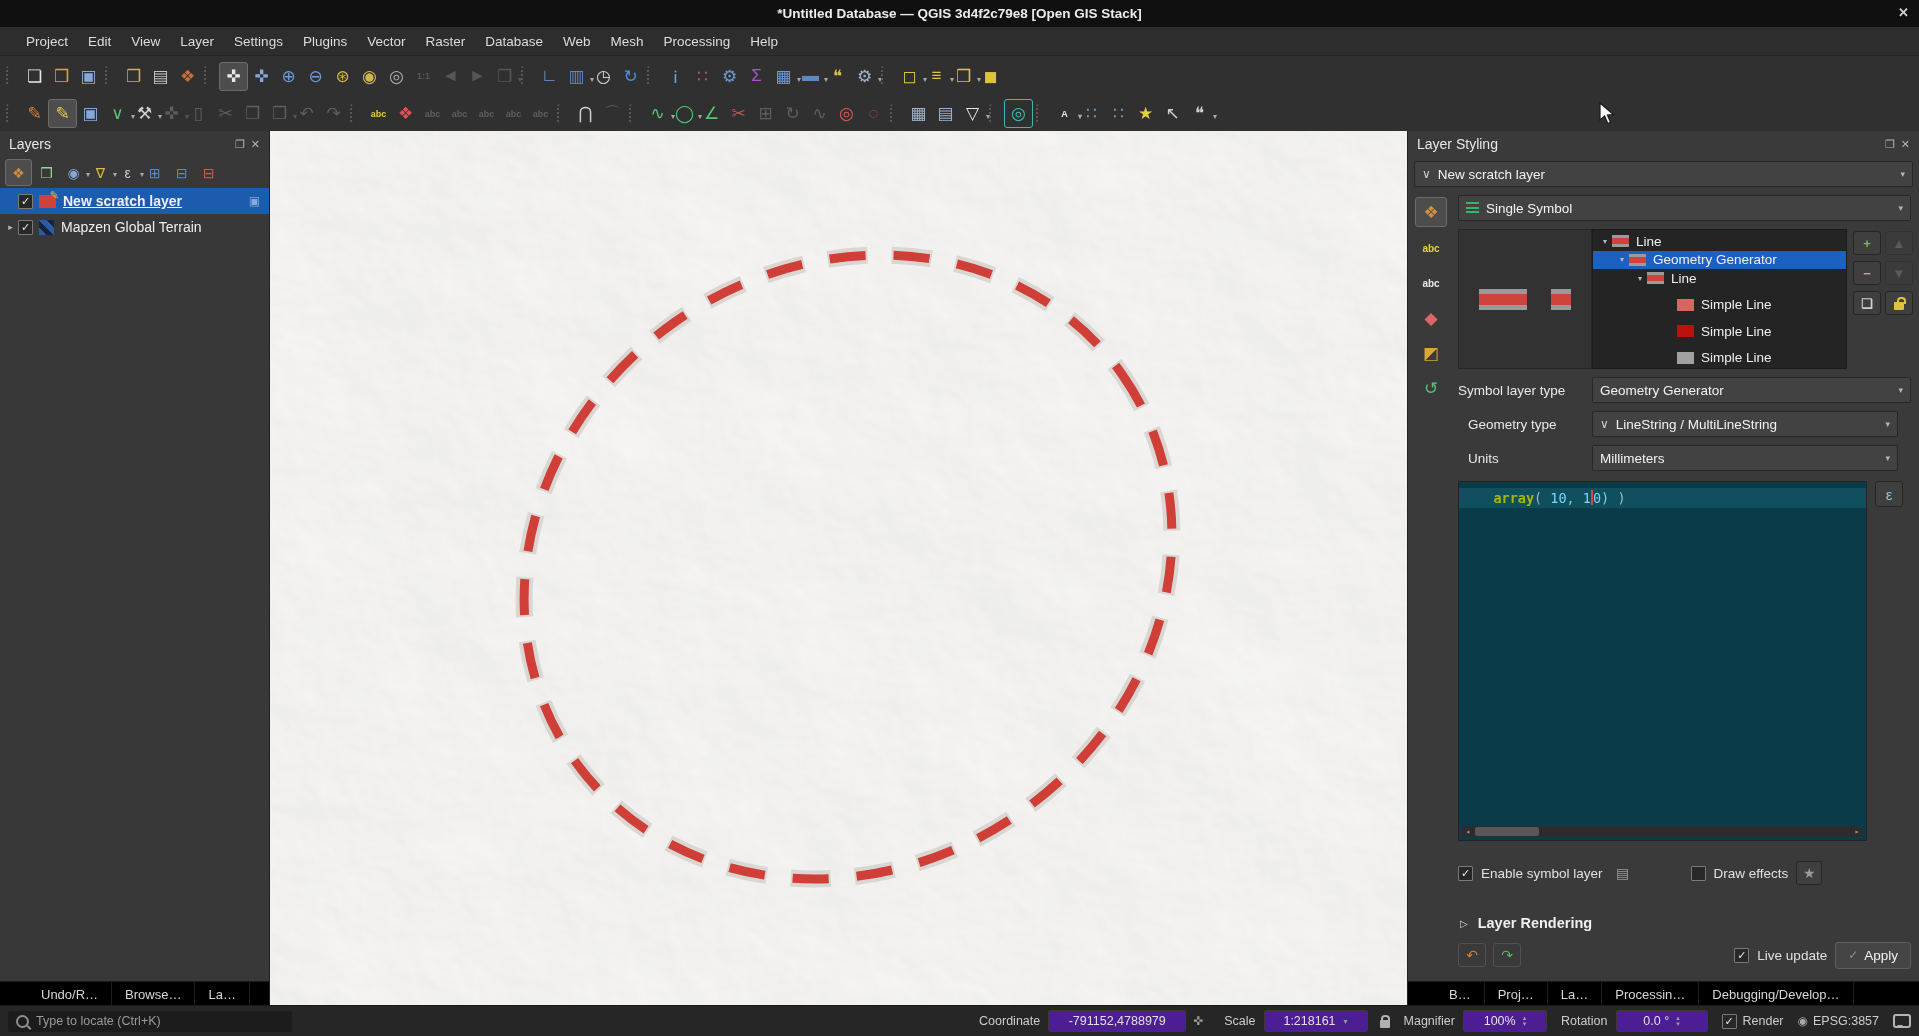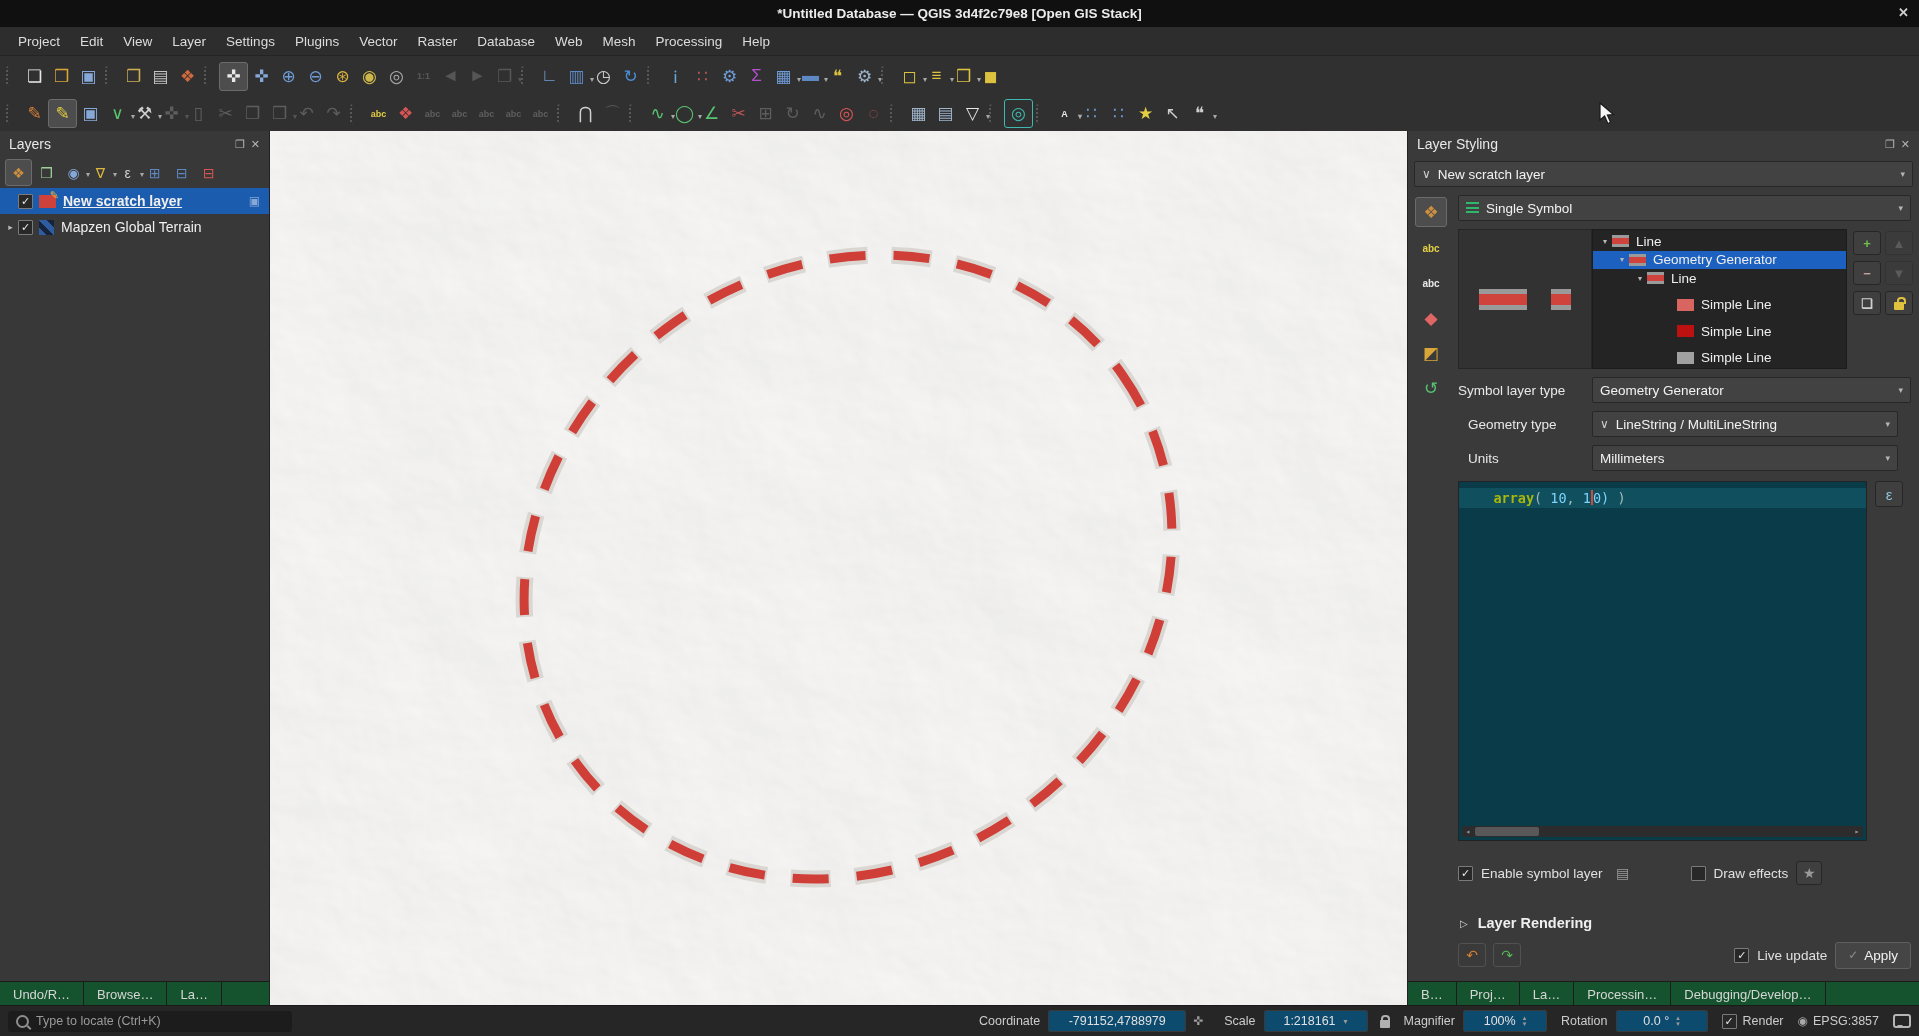--- a/index.html
+++ b/index.html
@@ -2,21 +2,21 @@
 <html><head>
 <meta charset="utf-8">
 <style>
   html,body{margin:0;padding:0;background:#000;}
   #app{position:relative;width:1919px;height:1036px;overflow:hidden;
        font-family:"Liberation Sans",sans-serif;color:#e0e0e0;background:#303030;}
   
   .titlebar{height:27px;background:#101010;display:flex;align-items:center;justify-content:center;
             font-size:13.5px;font-weight:bold;color:#ececec;position:relative;}
   .titlebar .winbtn{position:absolute;right:10px;top:5px;color:#cfcfcf;font-size:13px;}
-  .menubar{height:28px;background:#2d2d2d;display:flex;align-items:center;padding-left:8px;border-bottom:1px solid #242424;}
+  .menubar{height:28px;background:#2d2d2d;display:flex;align-items:center;padding-left:16px;border-bottom:1px solid #242424;}
   .menu-item{padding:0 10px;font-size:13.5px;color:#dcdcdc;}
   
   .tb{background:#303030;display:flex;align-items:center;padding:0 3px;}
   .tb1{height:40px;}
   .tb2{height:35px;border-bottom:1px solid #1f1f1f;}
   .tbtn{width:27px;height:27px;display:flex;align-items:center;justify-content:center;
         border-radius:3px;font-size:17px;flex:none;position:relative;}
   .tbtn.txt{font-size:9px;font-weight:bold;letter-spacing:0;}
   .tbtn.active{background:#4d4d4d;border:1px solid #6b6b6b;}
   .tbtn.boxed{border:1px solid #3fb8af;border-radius:3px;}
@@ -39,22 +39,22 @@
   .cb{width:13px;height:13px;background:#282828;border:1px solid #7a7a7a;color:#e8e8e8;
       font-size:11px;line-height:12px;text-align:center;flex:none;border-radius:1px;}
   .chip{flex:none;margin-left:6px;}
   .chip.scratch{width:17px;height:13px;background:#cf423c;position:relative;}
   .chip.scratch::after{content:"✎";position:absolute;right:-3px;top:-6px;font-size:11px;color:#e8b53a;}
   .chip.raster{width:15px;height:15px;background:
      linear-gradient(45deg,#2f5c9e 25%,#16233c 25% 50%,#2f5c9e 50% 75%,#16233c 75%);}
   .lname{margin-left:7px;white-space:nowrap;}
   .layer-row.selected .lname{text-decoration:underline;font-weight:bold;}
   .lbadge{margin-left:auto;margin-right:6px;color:#86a8d8;font-size:12px;}
-  .dock-tabs{position:absolute;left:0;right:0;bottom:0;height:24px;background:#14532d;display:flex;
-             border-top:1px solid #1c1c1c;}
+  .dock-tabs{position:absolute;left:0;right:0;bottom:0;height:24px;background:#000000;display:flex;
+             border-top:1px solid #1c1c1c;padding-left:28px;}
   .dock-tab{padding:0 13px;display:flex;align-items:center;font-size:13px;color:#d6d6d6;
             border-right:1px solid #1c1c1c;white-space:nowrap;}
   
   .combo{height:24px;background:#424242;border:1px solid #272727;border-radius:2px;display:flex;
          align-items:center;padding:0 7px;font-size:13.5px;color:#f2f2f2;}
   .combo .arrow{margin-left:auto;color:#b5b5b5;font-size:9px;padding-left:8px;}
   .combo .cicon{margin-right:7px;color:#cfcfcf;font-size:12px;}
   .layer-combo{margin:4px 6px 0 6px;}
   .rbody{display:flex;margin-top:8px;height:795px;}
   .tabstrip{width:46px;flex:none;display:flex;flex-direction:column;align-items:center;gap:7px;padding-top:2px;}
@@ -123,21 +123,21 @@
   .mini-lock::before{content:"";position:absolute;top:-5px;left:1px;width:5px;height:5px;
                      border:2px solid #b0b0b0;border-bottom:none;border-radius:4px 4px 0 0;}
   .mini-lock.gold{background:#e0c23f;}
   .mini-lock.gold::before{border-color:#e0c23f;left:3px;}
   
   .statusbar{position:absolute;left:0;right:0;bottom:0;height:30px;background:#262626;
              border-top:1px solid #1a1a1a;display:flex;align-items:center;font-size:12.5px;
              color:#cccccc;padding:0 8px;}
   .locate{width:268px;height:21px;background:#1c1c1c;border-radius:3px;display:flex;align-items:center;
           gap:7px;padding:0 8px;color:#9a9a9a;flex:none;}
-  .sb-box{height:20px;background:#0c4a6e;border:1px solid #3a3a3a;border-radius:2px;display:flex;
+  .sb-box{height:20px;background:#4c1d95;border:1px solid #3a3a3a;border-radius:2px;display:flex;
           align-items:center;justify-content:center;padding:0 8px;color:#e0e0e0;}
   .sb-combo{gap:8px;}
   .sb-combo .arrow{font-size:8px;color:#9a9a9a;}
   .spin-arrows{display:flex;flex-direction:column;line-height:6px;font-size:7px;color:#9a9a9a;margin-left:7px;}
   .sb-label{margin-left:14px;margin-right:8px;white-space:nowrap;}
   .sb-check{display:flex;align-items:center;gap:6px;margin-left:14px;white-space:nowrap;}
   .crs{display:flex;align-items:center;gap:5px;margin-left:14px;white-space:nowrap;}
   .bubble{width:14px;height:10px;border:2px solid #b5b5b5;border-radius:3px;position:relative;margin-left:14px;flex:none;}
   .bubble::after{content:"";position:absolute;left:2px;bottom:-5px;border:3px solid transparent;border-top-color:#b5b5b5;}
   

